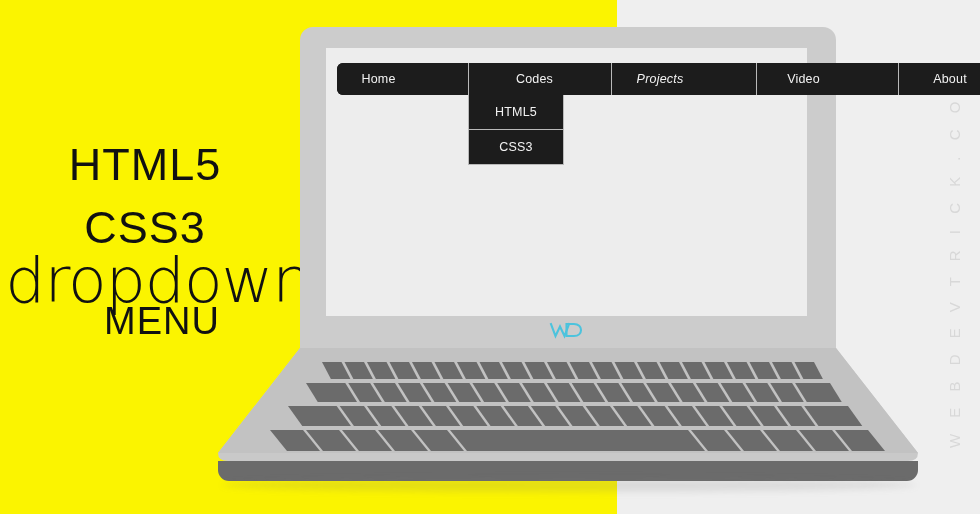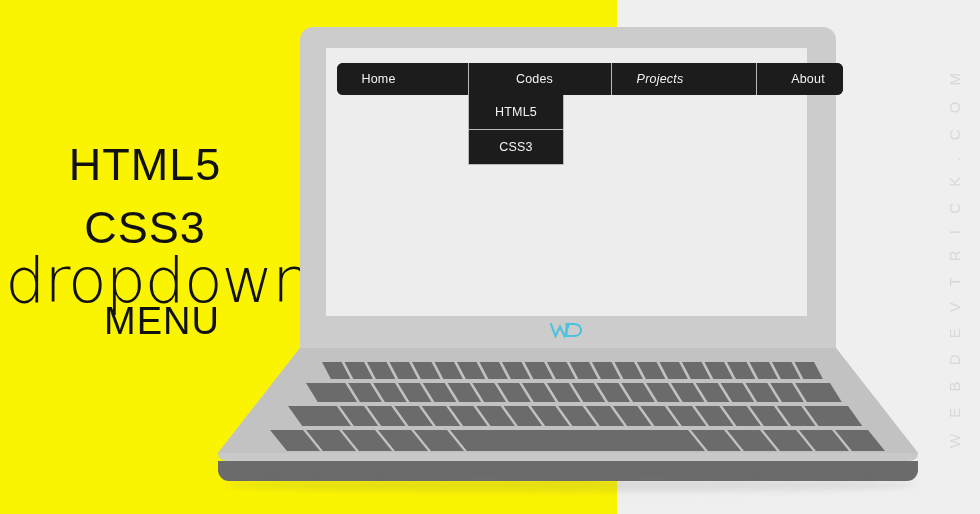--- a/index.html
+++ b/index.html
@@ -375,20 +375,23 @@
           <div class="dropdown-item">
             <span>CSS3</span>
           </div>
         </div>
       </div>
 
       <div class="nav-item w-projects">
         <span>Projects</span>
       </div>
 
+      <div class="nav-item w-video">
+        <span>Video</span>
+      </div>
 
       <div class="nav-item w-about">
         <span>About</span>
       </div>
 
     </nav>
 
   </div>
 </div>
 

